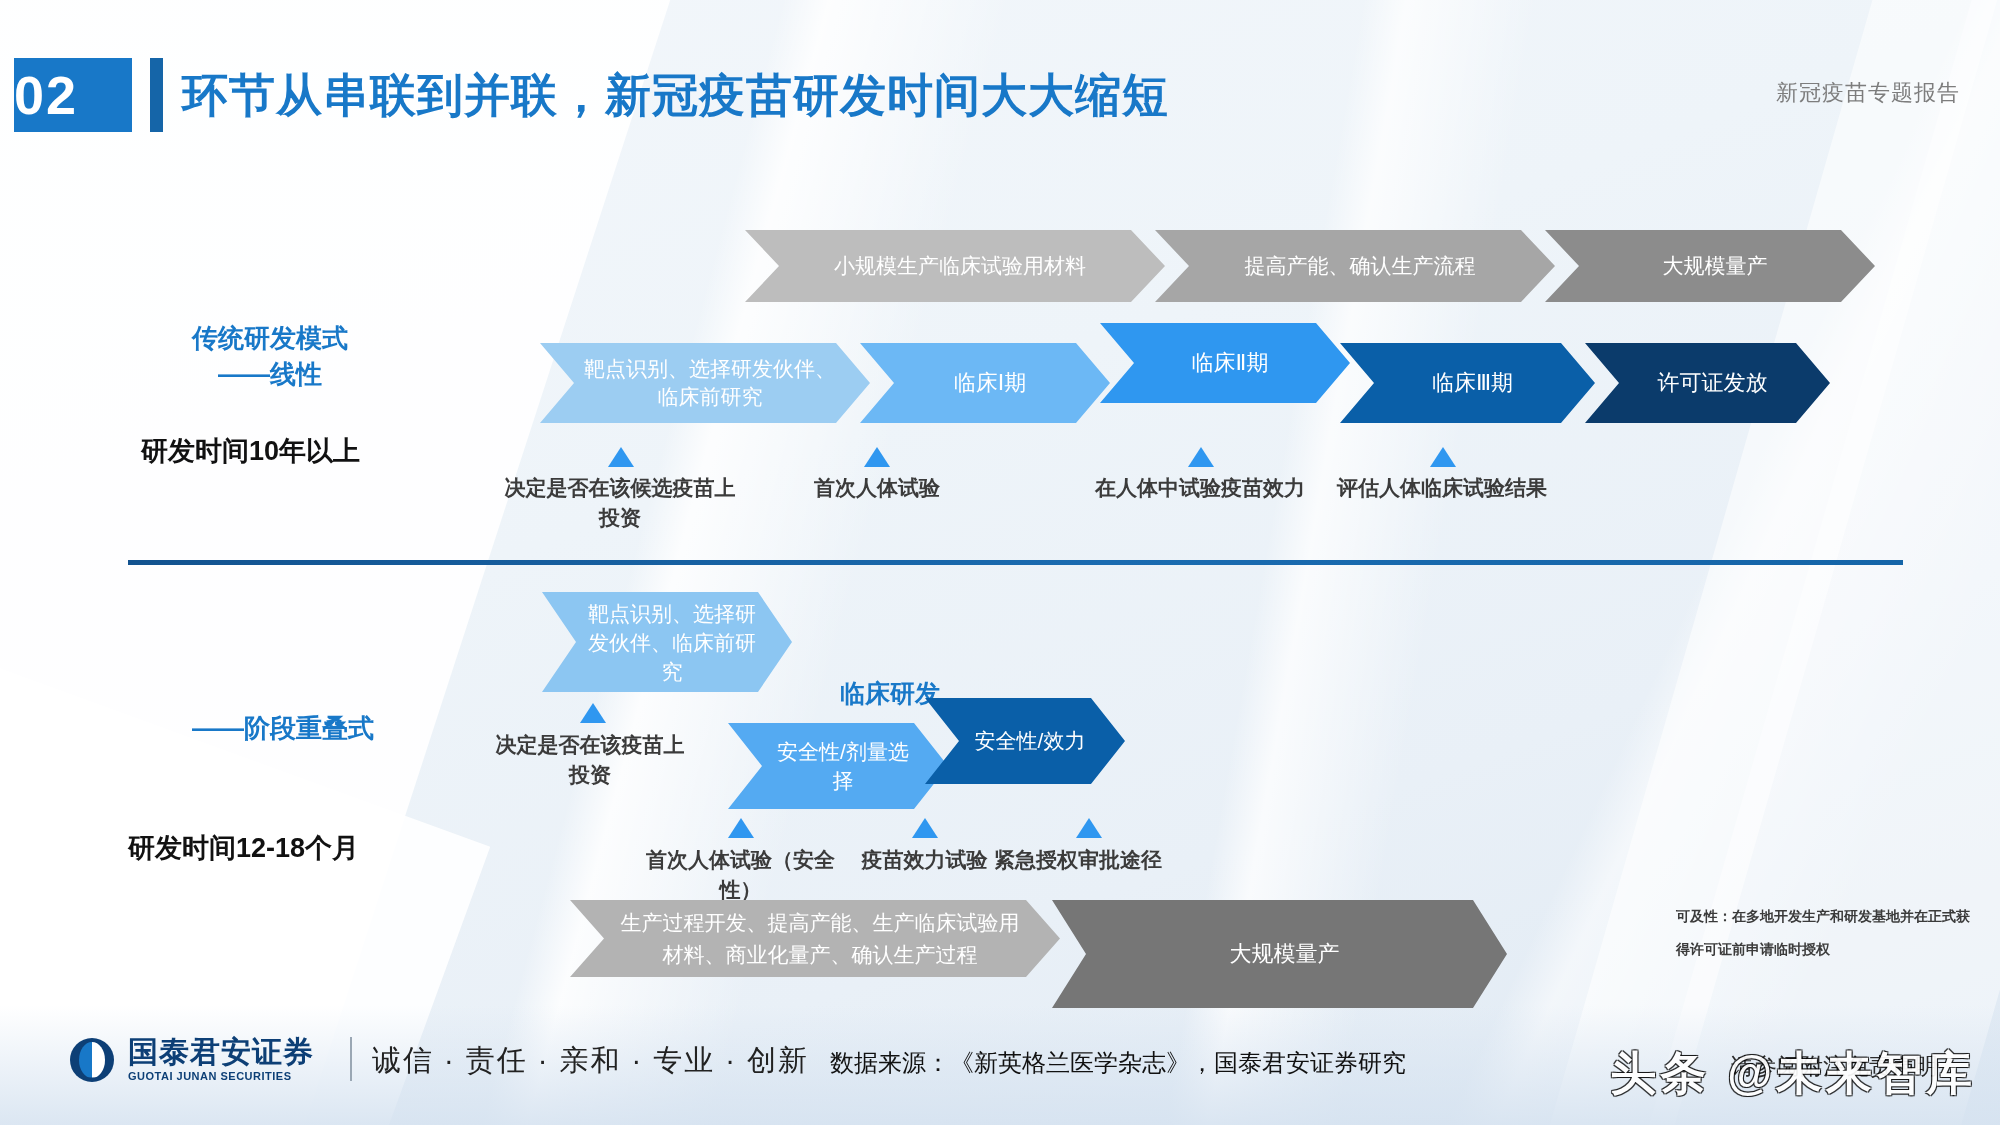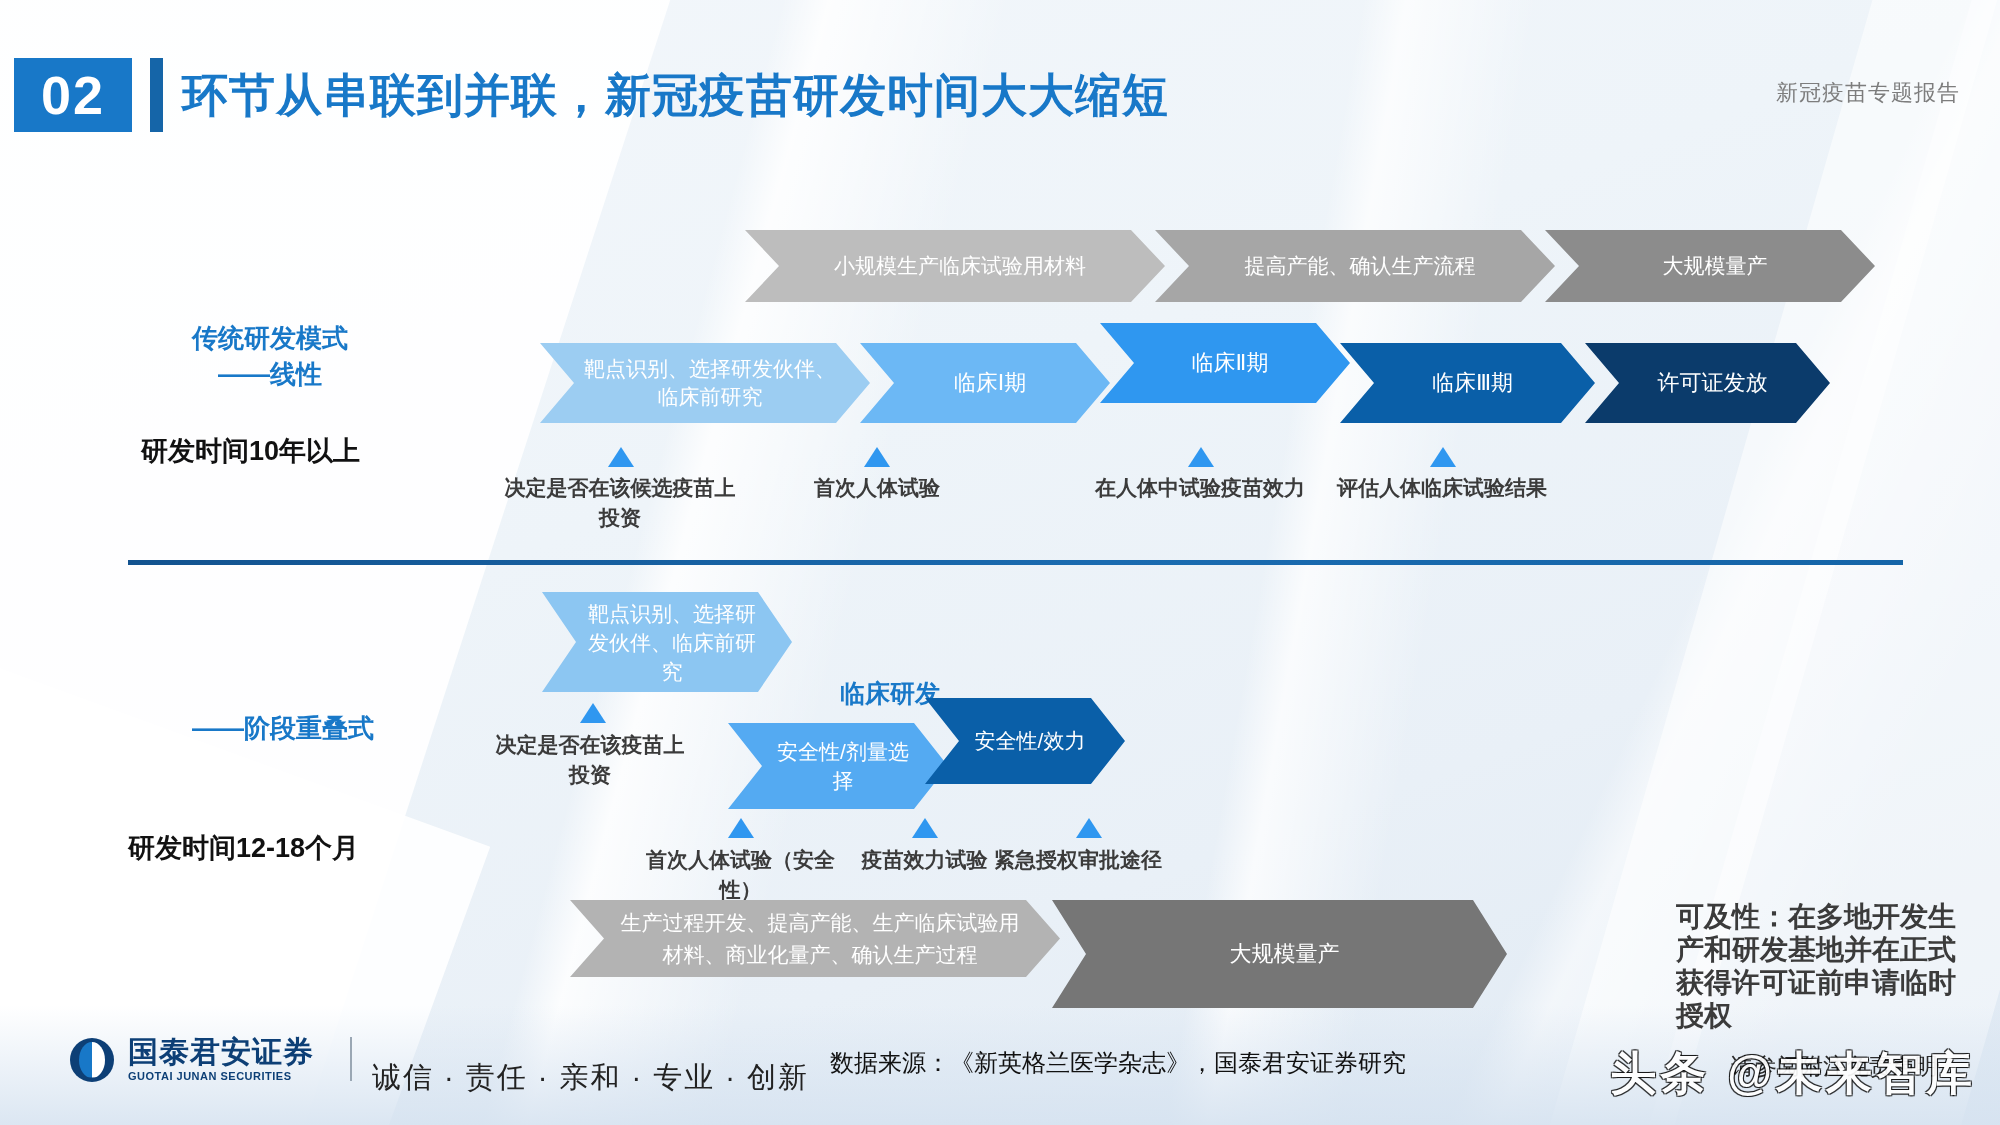--- a/index.html
+++ b/index.html
@@ -38,21 +38,21 @@
   }
   .deco-bl{
     position:absolute;left:-200px;bottom:-120px;width:620px;height:520px;
     background:#ffffff;transform:rotate(20deg);opacity:.9;
   }
 
   
   #header{position:absolute;left:0;top:58px;height:74px;width:100%;}
   .num-box{
     position:absolute;left:14px;top:0;width:118px;height:74px;background:#1878c8;
-    color:#ffffff;font-size:54px;font-weight:700;line-height:74px;text-align:center;
+    color:#ffffff;font-size:54px;font-weight:700;line-height:74px;text-align:left;
     letter-spacing:2px;
   }
   .num-bar{position:absolute;left:150px;top:0;width:13px;height:74px;background:#1565a8;}
   .title{
     position:absolute;left:182px;top:-2px;height:78px;line-height:78px;
     font-size:46px;font-weight:700;color:#1878c8;letter-spacing:1px;white-space:nowrap;
   }
   .hdr-right{
     position:absolute;right:40px;top:20px;font-size:22px;color:#7d7d7d;letter-spacing:1px;
   }
@@ -86,41 +86,41 @@
   }
   .mini-head{
     position:absolute;color:#1878c8;font-weight:700;font-size:25px;white-space:nowrap;
   }
   .divider{
     position:absolute;left:128px;top:560px;width:1775px;height:5px;
     background:linear-gradient(90deg,#13538f,#1a6bb0 55%,#1565a8);
   }
   .right-note{
     position:absolute;right:24px;top:900px;width:300px;color:#3b3b3b;
-    font-weight:700;font-size:28px;line-height:33px;text-align:left;
+    font-weight:700;font-size:14px;line-height:33px;text-align:left;
   }
 
   
   #footer{position:absolute;left:0;bottom:0;width:100%;height:110px;}
   .logo-wrap{position:absolute;left:70px;top:22px;display:flex;align-items:center;gap:14px;}
   .logo-mark{width:44px;height:44px;border-radius:50%;background:#0d3f76;position:relative;flex:none;}
   .logo-mark:after{
     content:"";position:absolute;left:9px;top:4px;width:26px;height:36px;
     border-radius:50%/50%;background:#ffffff;
     clip-path:polygon(50% 0,100% 0,100% 100%,50% 100%);
   }
   .logo-mark:before{
     content:"";position:absolute;left:9px;top:4px;width:26px;height:36px;
     border-radius:50%;background:#1878c8;
     clip-path:polygon(0 0,50% 0,50% 100%,0 100%);
   }
   .logo-cn{font-size:30px;font-weight:700;color:#0d3f76;letter-spacing:1px;line-height:1;}
   .logo-en{font-size:11px;font-weight:700;color:#0d3f76;letter-spacing:.5px;margin-top:3px;}
   .logo-sep{position:absolute;left:350px;top:22px;width:2px;height:44px;background:#9aa7b4;}
-  .slogan{position:absolute;left:372px;top:26px;font-size:29px;color:#222;letter-spacing:2px;white-space:nowrap;margin-top:17px;}
+  .slogan{position:absolute;left:372px;top:26px;font-size:29px;color:#222;letter-spacing:2px;white-space:nowrap;}
   .source{position:absolute;left:830px;top:32px;font-size:24px;color:#111;white-space:nowrap;}
   .disclaimer{position:absolute;right:62px;top:36px;font-size:23px;color:#2b2b2b;white-space:nowrap;}
   .watermark{
     position:absolute;right:24px;top:28px;font-size:46px;font-weight:700;color:#ffffff;
     letter-spacing:4px;white-space:nowrap;
     text-shadow:0 0 2px rgba(0,0,0,.85),1px 1px 0 rgba(0,0,0,.8),-1px -1px 0 rgba(0,0,0,.8),
                 1px -1px 0 rgba(0,0,0,.8),-1px 1px 0 rgba(0,0,0,.8);
     opacity:.92;pointer-events:none;
   }
 </style>

